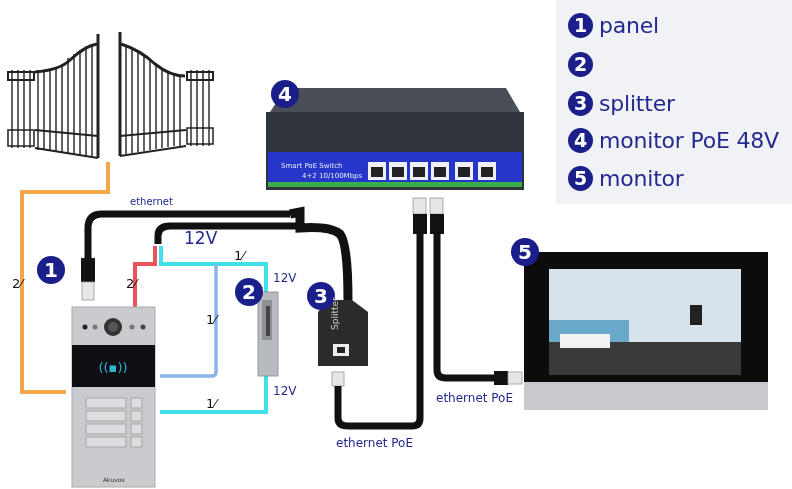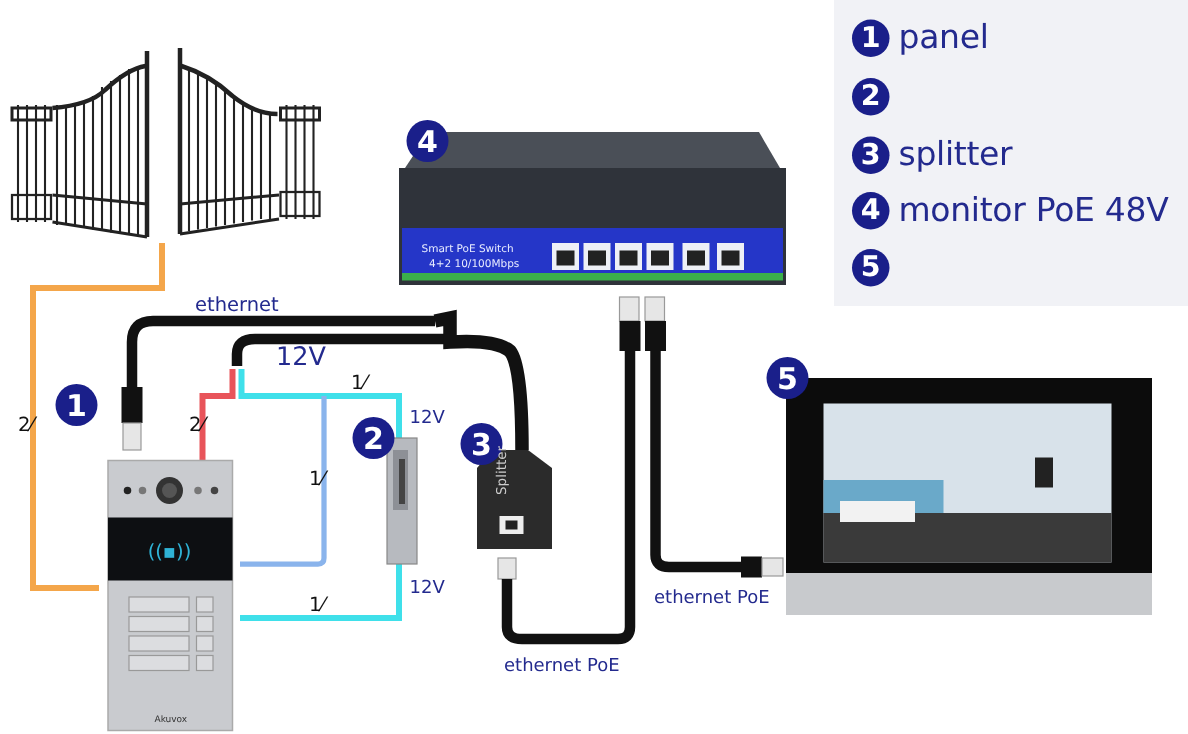--- a/index.html
+++ b/index.html
@@ -183,39 +183,40 @@
     <div class="leg-row" style="top:88px">
       <span class="leg-num">3</span>
       <span class="leg-text">splitter</span>
     </div>
     <div class="leg-row" style="top:125px">
       <span class="leg-num">4</span>
       <span class="leg-text">monitor PoE 48V</span>
     </div>
     <div class="leg-row" style="top:163px">
       <span class="leg-num">5</span>
+      <span class="leg-text">monitor</span>
     </div>
   </div>
 
   <div class="badge" style="left:37px;top:256px">1</div>
   <div class="badge" style="left:235px;top:278px">2</div>
   <div class="badge" style="left:307px;top:282px">3</div>
   <div class="badge" style="left:271px;top:80px">4</div>
   <div class="badge" style="left:511px;top:238px">5</div>
 
-  <div class="lbl" style="left:130px;top:196px;font-size:13px">ethernet</div>
+  <div class="lbl" style="left:130px;top:196px;font-size:10px">ethernet</div>
   <div class="lbl" style="left:184px;top:228px;font-size:17px">12V</div>
   <div class="lbl" style="left:273px;top:271px;font-size:12px">12V</div>
   <div class="lbl" style="left:273px;top:384px;font-size:12px">12V</div>
   <div class="lbl" style="left:436px;top:391px;font-size:12px">ethernet PoE</div>
   <div class="lbl" style="left:336px;top:436px;font-size:12px">ethernet PoE</div>
 
   <div class="tick" style="left:12px;top:276px">2⁄</div>
   <div class="tick" style="left:126px;top:276px">2⁄</div>
   <div class="tick" style="left:234px;top:248px">1⁄</div>
   <div class="tick" style="left:206px;top:312px">1⁄</div>
   <div class="tick" style="left:206px;top:396px">1⁄</div>
 
   <div class="lbl" style="left:281px;top:162px;font-size:7px;color:#e8ecff">Smart PoE Switch</div>
-  <div class="lbl" style="left:286px;top:172px;font-size:7px;color:#e8ecff">4+2 10/100Mbps</div>
+  <div class="lbl" style="left:302px;top:172px;font-size:7px;color:#e8ecff">4+2 10/100Mbps</div>
   <div class="lbl" style="left:330px;top:330px;font-size:9px;color:#ccc;transform:rotate(-90deg);transform-origin:left top">Splitter</div>
   <div class="lbl" style="left:103px;top:476px;font-size:6px;color:#333">Akuvox</div>
 </div>
 
 </body></html>

